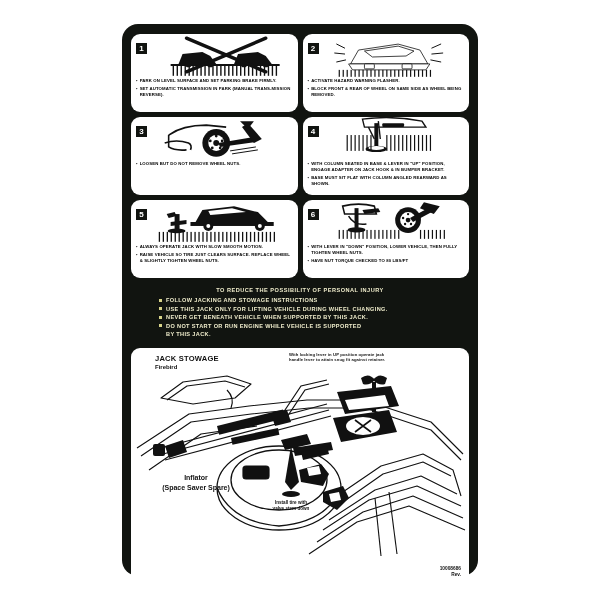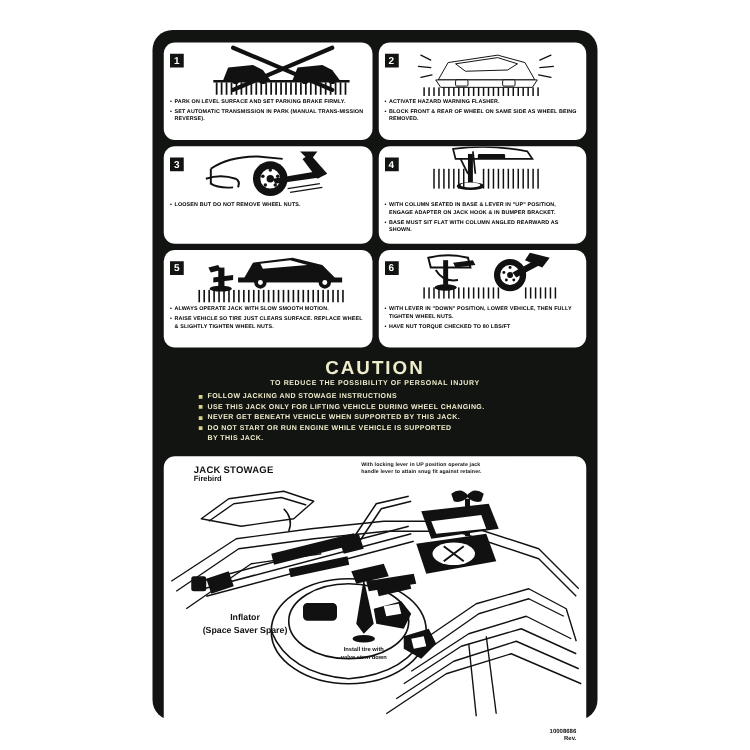--- a/index.html
+++ b/index.html
@@ -552,21 +552,20 @@
           <div class="p-line">
             <span class="p-bullet">•</span>
             <span class="p-body">HAVE NUT TORQUE CHECKED TO 80 LBS/FT</span>
           </div>
         </div>
       </div>
 
     </div>
 
     <div class="caution">
-      <div class="caution-title">CAUTION</div>
       <div class="caution-sub">TO REDUCE THE POSSIBILITY OF PERSONAL INJURY</div>
 
       <div class="c-line">
         <span class="c-sq"></span>
         <span>FOLLOW JACKING AND STOWAGE INSTRUCTIONS</span>
       </div>
       <div class="c-line">
         <span class="c-sq"></span>
         <span>USE THIS JACK ONLY FOR LIFTING VEHICLE DURING WHEEL CHANGING.</span>
       </div>

